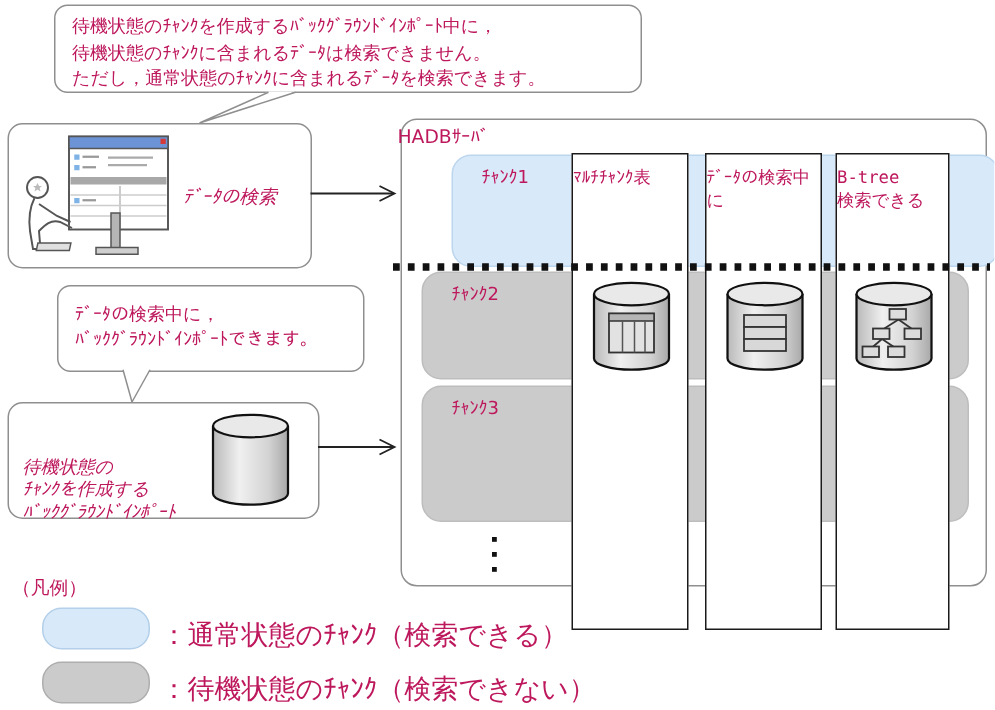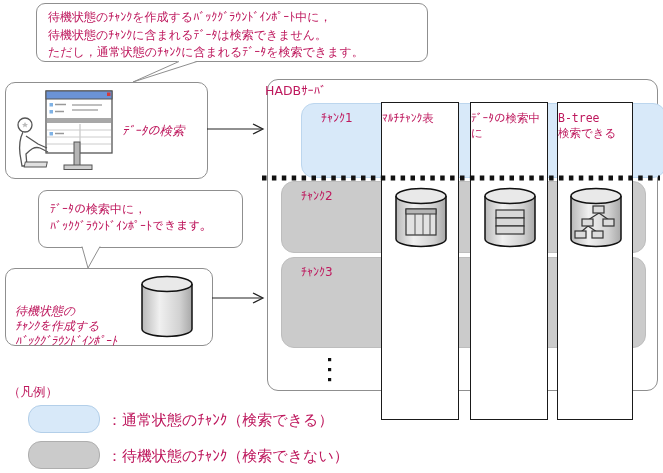--- a/index.html
+++ b/index.html
@@ -47,21 +47,21 @@
   .column-label { margin-top:8px; font-size:11.5px; line-height:15px; }
   .mono { font-family:"DejaVu Sans Mono", monospace; }
   .cyl-in-col { position:absolute; left:12px; top:84px; }
   .overlay { position:absolute; left:0; top:0; z-index:10; pointer-events:none; }
   .legend-title { position:absolute; left:8px; top:384px; font-size:12.5px; }
   .legend-pill {
     position:absolute; left:28px; width:70px; height:26px; border-radius:13px;
   }
   .pill-normal  { top:405px; background:#d8e9f9; border:1px solid #b3cfe9; }
   .pill-standby { top:441px; background:#cbcbcb; border:1px solid #aeaeae; }
-  .legend-label { position:absolute; left:107px; font-size:15px; }
+  .legend-label { position:absolute; left:107px; font-size:18px; }
   .legend-label-1 { top:411px; }
   .legend-label-2 { top:447px;text-align:right; }
 </style>
 </head>
 <body>
 
 <div class="stage">
 
   <div class="callout callout-top">
     <div>待機状態のﾁｬﾝｸを作成するﾊﾞｯｸｸﾞﾗｳﾝﾄﾞｲﾝﾎﾟｰﾄ中に，</div>

